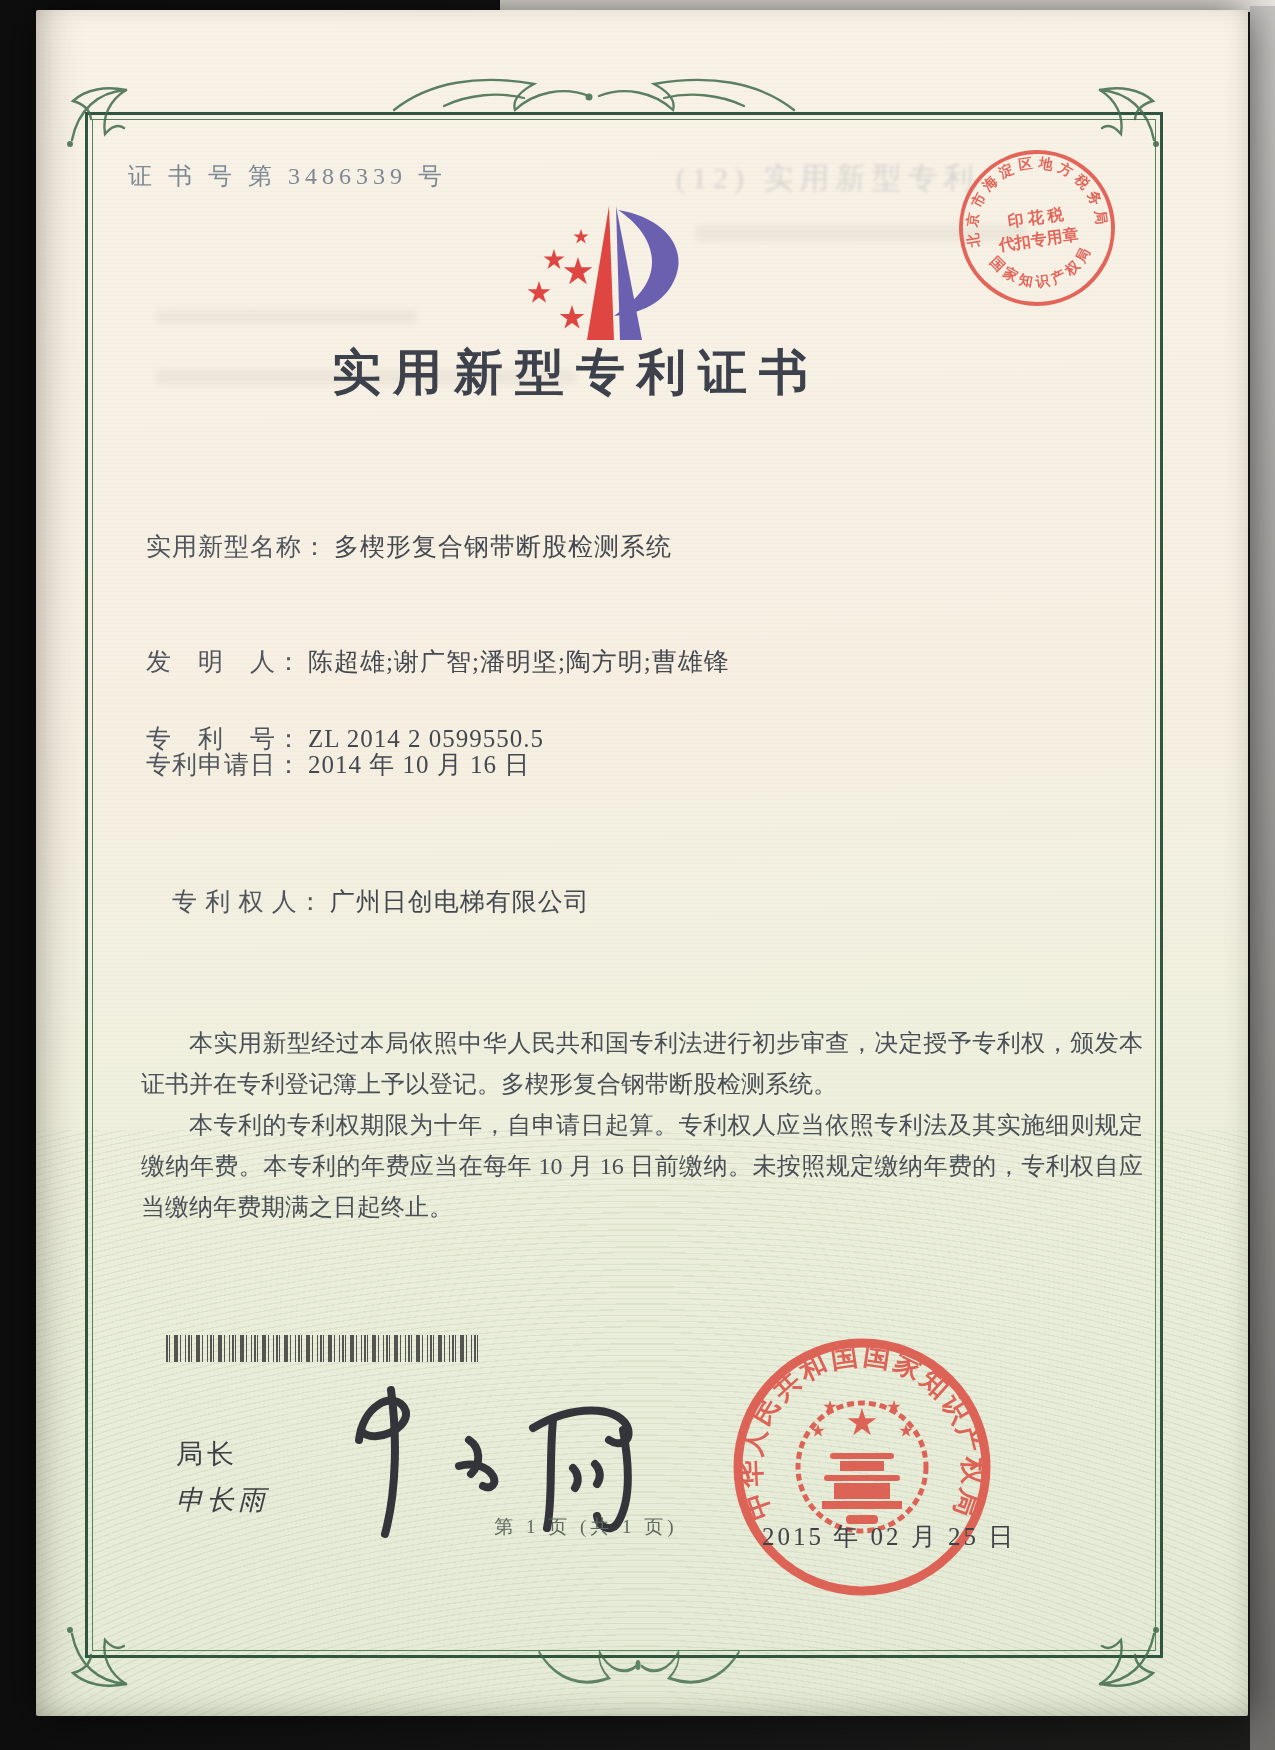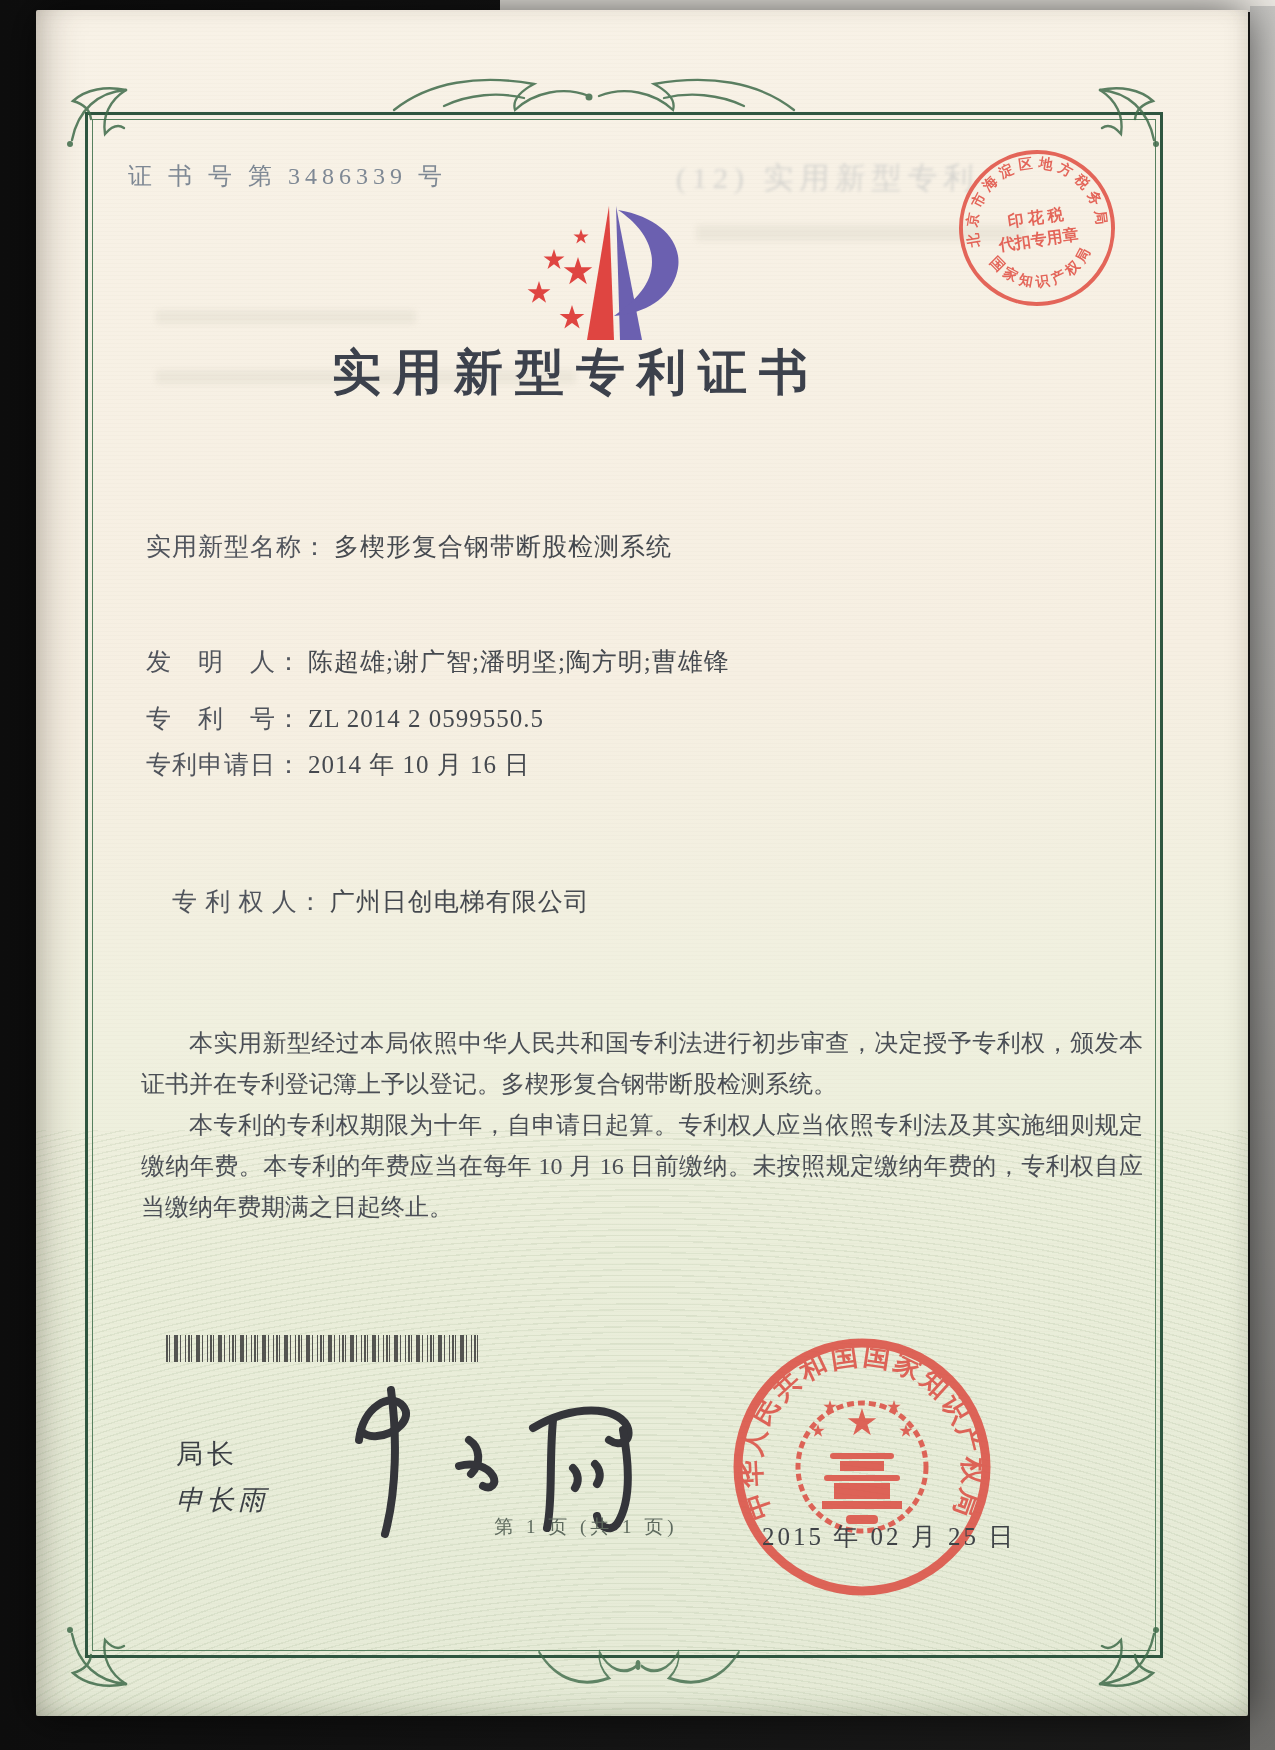--- a/index.html
+++ b/index.html
@@ -170,21 +170,21 @@
   </svg>
 
   <div class="doc-title">实用新型专利证书</div>
 
   <div class="field" style="top:520px;">
     <span class="f-label">实用新型名称：</span><span class="f-value">多楔形复合钢带断股检测系统</span>
   </div>
   <div class="field" style="top:635px;">
     <span class="f-label">发　明　人：</span><span class="f-value">陈超雄;谢广智;潘明坚;陶方明;曹雄锋</span>
   </div>
-  <div class="field" style="top:692px;">
+  <div class="field" style="top:712px;">
     <span class="f-label">专　利　号：</span><span class="f-value">ZL 2014 2 0599550.5</span>
   </div>
   <div class="field" style="top:738px;">
     <span class="f-label">专利申请日：</span><span class="f-value">2014 年 10 月 16 日</span>
   </div>
   <div class="field" style="top:875px;margin-left:26px;">
     <span class="f-label">专 利 权 人：</span><span class="f-value">广州日创电梯有限公司</span>
   </div>
 
   <div class="paragraphs">

